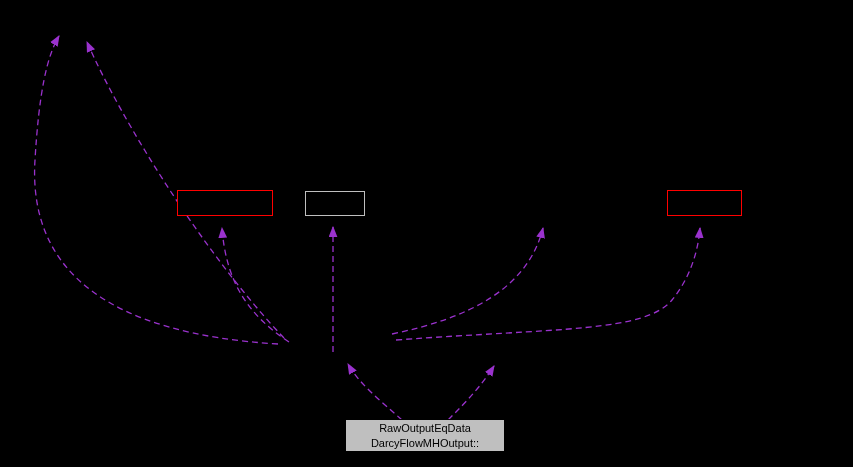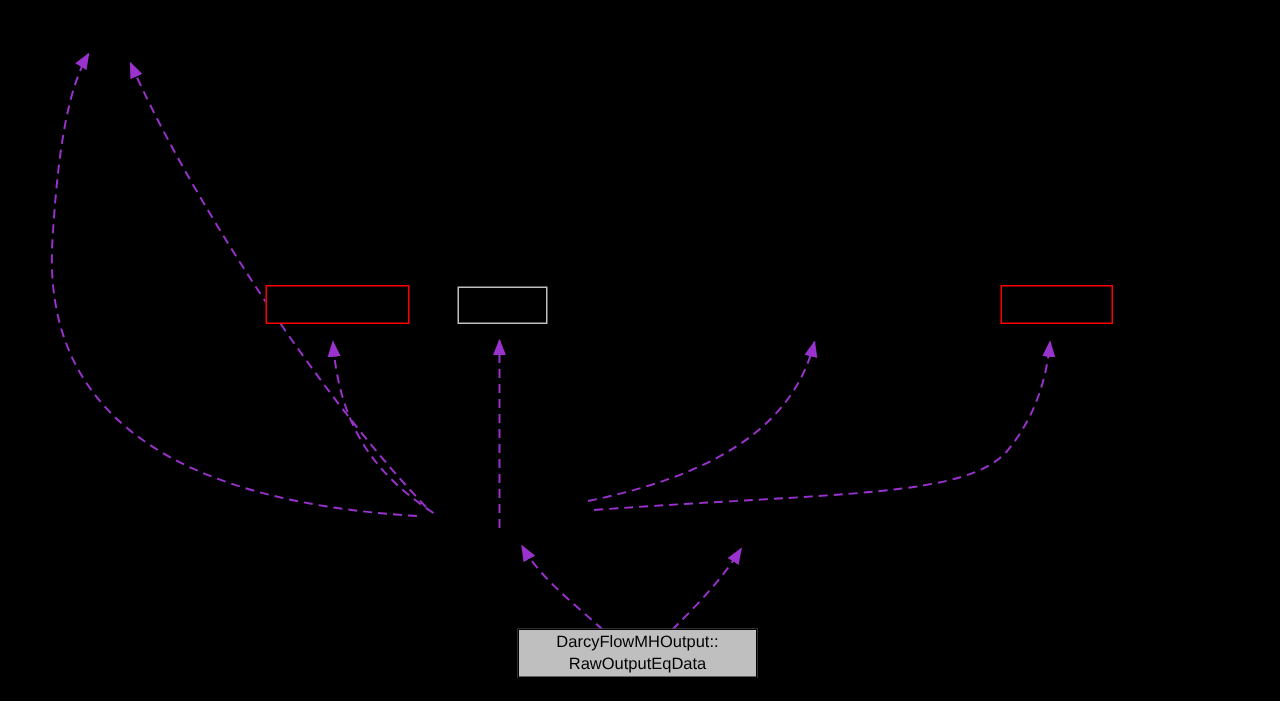--- a/index.html
+++ b/index.html
@@ -87,17 +87,17 @@
     <path class="edge" marker-end="url(#arrow)" d="M 448 420 C 468 400, 482 385, 494 366"></path>
   </svg>
 
   <div class="node red" style="left:177px; top:190px; width:96px; height:26px;"></div>
 
   <div class="node gray" style="left:305px; top:191px; width:60px; height:25px;"></div>
 
   <div class="node red" style="left:667px; top:190px; width:75px; height:26px;"></div>
 
   <div id="main-node">
+    <span>RawOutputEqData</span>
     <span>DarcyFlowMHOutput::</span>
-    <span>RawOutputEqData</span>
   </div>
 
 </div>
 
 </body></html>

